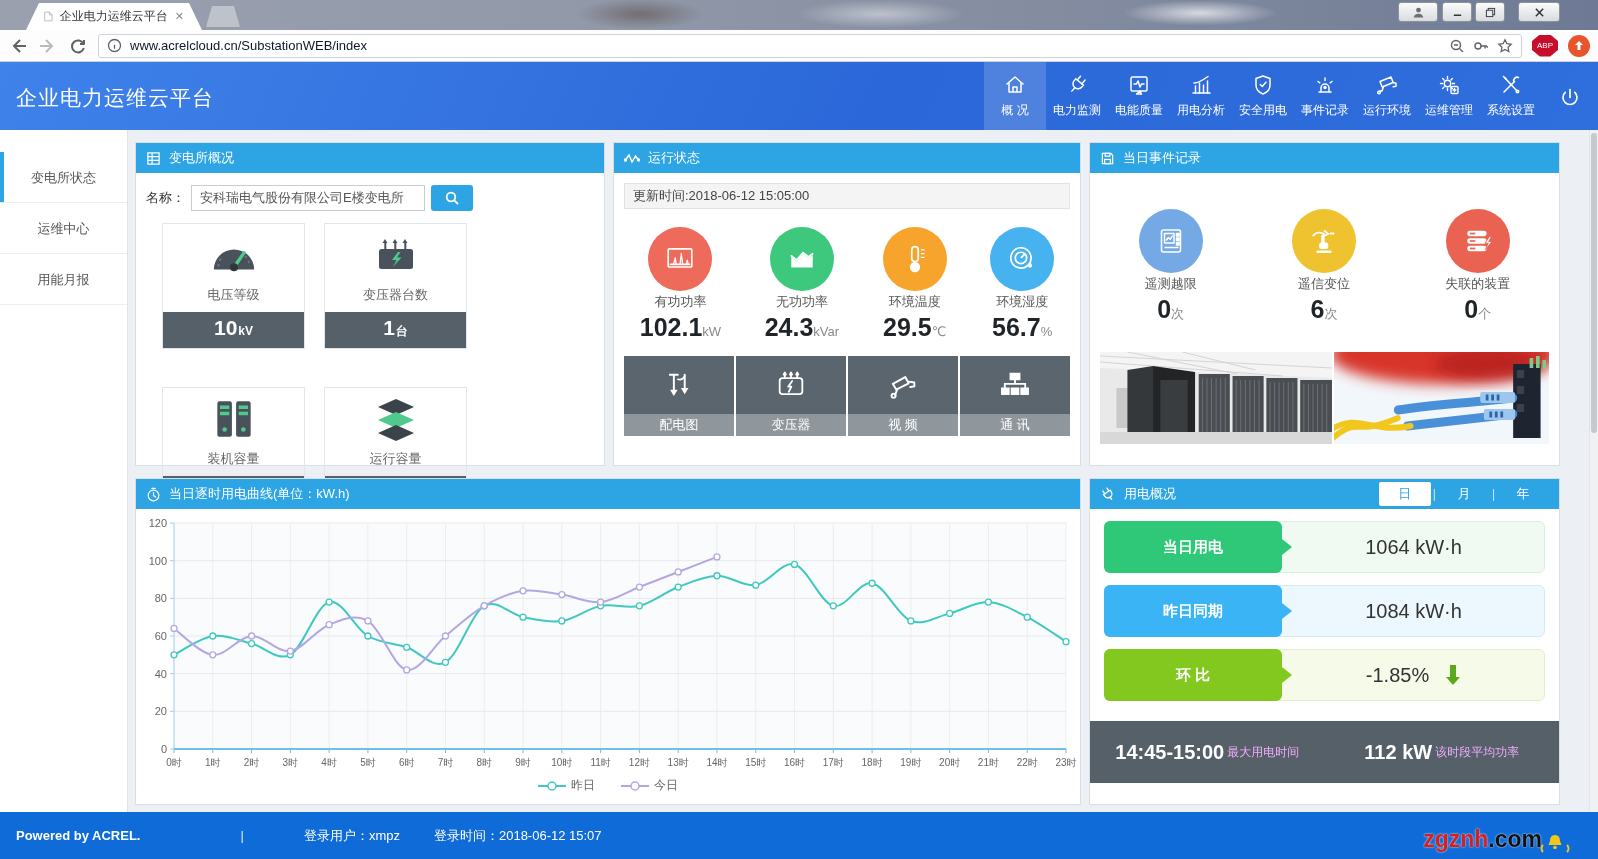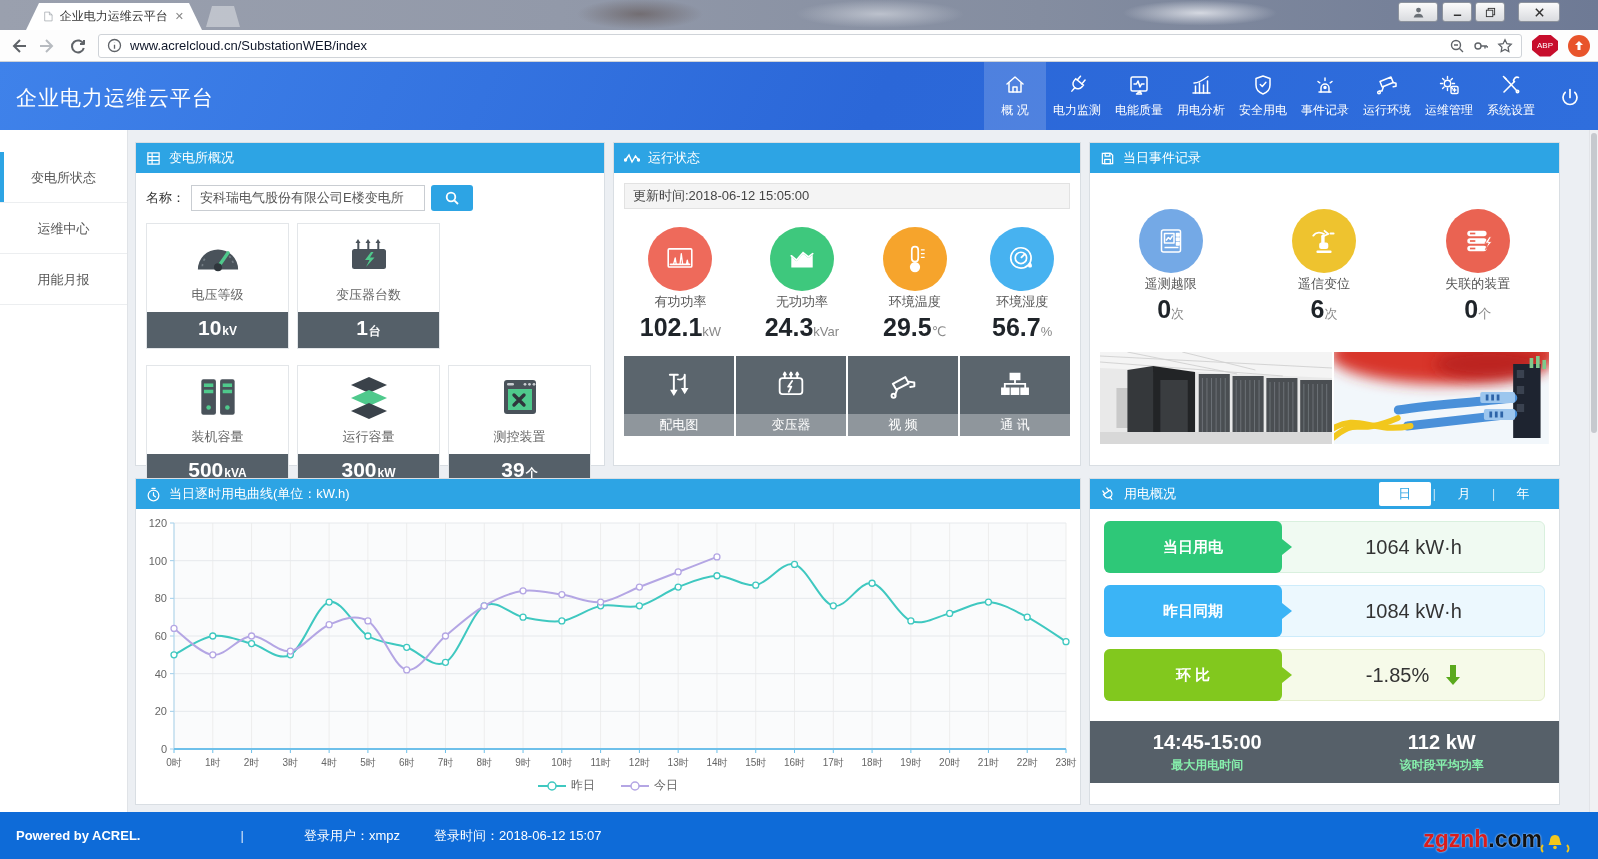--- a/index.html
+++ b/index.html
@@ -45,21 +45,21 @@
 #p-overview{left:135px;top:12px;width:470px;height:324px;}
 #p-status{left:613px;top:12px;width:468px;height:324px;}
 #p-events{left:1089px;top:12px;width:471px;height:324px;}
 #p-chart{left:135px;top:348px;width:946px;height:327px;}
 #p-energy{left:1089px;top:348px;width:471px;height:327px;}
 
 .name-row{display:flex;align-items:center;gap:6px;margin:12px 10px;}
 .name-label{font-size:13px;color:#333;}
 .name-input{width:234px;height:26px;border:1px solid #c9cdd2;padding:0 8px;font-size:13px;color:#555;}
 .search-btn{width:42px;height:26px;background:#2da4e4;border:none;border-radius:3px;display:flex;align-items:center;justify-content:center;cursor:pointer;}
-.cards{display:flex;flex-wrap:wrap;gap:8px;margin:0 10px;}
+.cards{display:flex;flex-wrap:wrap;gap:19px;margin:0 26px;}
 .cards .brk{flex-basis:100%;height:0;}
 .card{width:143px;border:1px solid #e3e6e9;}
 .card-icon{height:62px;display:flex;align-items:center;justify-content:center;}
 .card-label{text-align:center;font-size:13px;color:#666;padding-bottom:8px;}
 .card-value{height:36px;background:#556069;color:#fff;display:flex;align-items:baseline;justify-content:center;gap:1px;font-size:21px;font-weight:bold;padding-top:4px;}
 .card-value .unit{font-size:12px;font-weight:bold;}
 
 .update-bar{margin:10px;height:26px;background:#f4f4f4;border:1px solid #e2e2e2;font-size:13px;color:#444;display:flex;align-items:center;padding:0 8px;}
 .stats{display:flex;justify-content:space-around;padding:8px 4px 14px;}
 .stat{display:flex;flex-direction:column;align-items:center;gap:2px;}
@@ -89,23 +89,23 @@
 .row-label{position:absolute;left:-1px;top:-1px;bottom:-1px;width:178px;border-radius:6px;color:#fff;font-size:15px;font-weight:bold;display:flex;align-items:center;justify-content:center;}
 .energy-row.g .row-label{background:#2ec878;}
 .energy-row.b .row-label{background:#3bb4f6;}
 .energy-row.l .row-label{background:#82c81e;}
 .row-label::after{content:"";position:absolute;left:100%;top:50%;transform:translateY(-50%);border:8px solid transparent;}
 .energy-row.g .row-label::after{border-left:10px solid #2ec878;}
 .energy-row.b .row-label::after{border-left:10px solid #3bb4f6;}
 .energy-row.l .row-label::after{border-left:10px solid #82c81e;}
 .row-value{position:absolute;left:178px;right:0;top:0;bottom:0;display:flex;align-items:center;justify-content:center;gap:16px;font-size:20px;color:#333;}
 .energy-footer{margin-top:20px;height:62px;background:#566069;display:flex;}
-.ef-col{flex:1;display:flex;flex-direction:column;align-items:center;justify-content:center;gap:3px;}
+.ef-col{flex:1;display:flex;flex-direction:row;align-items:center;justify-content:center;gap:3px;}
 .ef-value{font-size:20px;font-weight:bold;color:#fff;}
-.ef-caption{font-size:12px;color:#86efac;font-weight:bold;}
+.ef-caption{font-size:12px;color:#f0abfc;}
 
 .appfooter{position:absolute;left:0;right:0;bottom:0;height:47px;background:#0e6bd8;color:#fff;display:flex;align-items:center;font-size:13px;}
 .appfooter .powered{margin-left:16px;font-weight:bold;}
 .appfooter .sep{margin:0 0 0 100px;opacity:.85;}
 .appfooter .login{margin-left:60px;}
 .appfooter .login2{margin-left:34px;}
 .watermark{position:absolute;right:56px;bottom:6px;font-weight:bold;font-size:23px;font-family:"Liberation Sans",sans-serif;}
 .wm-red{color:#d81e1e;text-shadow:0 0 2px #fff;}
 .wm-dark{color:#111;text-shadow:0 0 2px #fff;}
 .vscroll{position:absolute;right:0;top:0;bottom:0;width:9px;background:#f0f1f3;border-left:1px solid #e2e4e8;}

